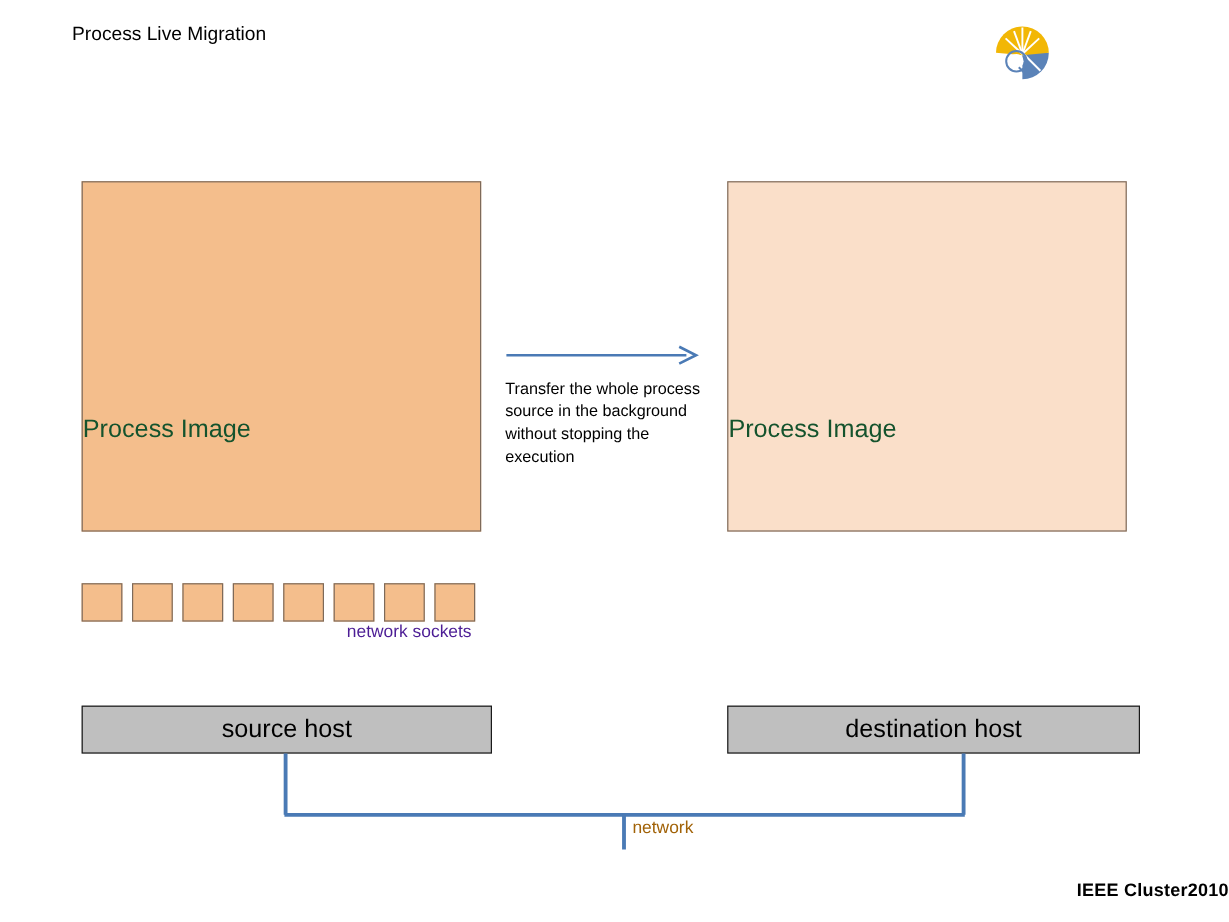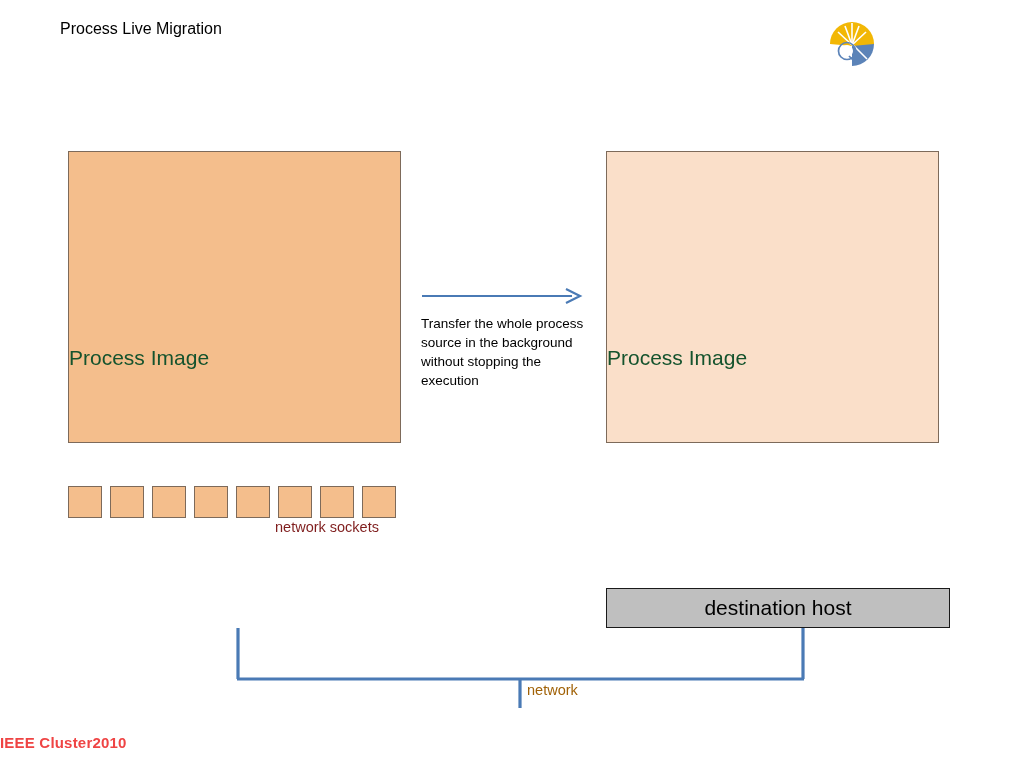--- a/index.html
+++ b/index.html
@@ -131,24 +131,24 @@
     position: absolute;
     top: 0;
     width: 34px;
     height: 32px;
     background: #f4be8c;
     border: 1.5px solid #7d6a5a;
     box-sizing: border-box;
   }
   #sockets-label {
     position: absolute;
-    left: 275px;
+    left: 289px;
     top: 519px;
     font-size: 14.5px;
-    color: #7f1d1d;
+    color: #4c1d95;
     white-space: nowrap;
   }
 
   
   .host-bar {
     position: absolute;
     top: 588px;
     height: 40px;
     background: #bfbfbf;
     border: 1.5px solid #1a1a1a;
@@ -181,24 +181,24 @@
     color: #a16207;
     white-space: nowrap;
   }
 
   
   #footer {
     position: absolute;
     left: 0;
     right: 0;
     top: 734px;
-    text-align: left;
+    text-align: right;
     font-size: 15px;
     font-weight: 700;
-    color: #ef4444;
+    color: #000000;
     letter-spacing: 0.2px;
   }
 </style>
 </head>
 <body>
 
 <div id="slide">
 
   <div id="title-wrap">
     <div>Process Live Migration</div>
@@ -253,20 +253,23 @@
     <div class="socket" style="left:42px"></div>
     <div class="socket" style="left:84px"></div>
     <div class="socket" style="left:126px"></div>
     <div class="socket" style="left:168px"></div>
     <div class="socket" style="left:210px"></div>
     <div class="socket" style="left:252px"></div>
     <div class="socket" style="left:294px"></div>
   </div>
   <div id="sockets-label">network sockets</div>
 
+  <div id="host-bar-source" class="host-bar">
+    <span class="host-label">source host</span>
+  </div>
   <div id="host-bar-dest" class="host-bar">
     <span class="host-label">destination host</span>
   </div>
 
   <div id="network-bus">
     <svg width="585" height="92" viewBox="0 0 585 92" aria-hidden="true">
 
       <line x1="8" y1="4" x2="8" y2="55" stroke="#4a7ab5" stroke-width="3.2"></line>
 
       <line x1="573" y1="4" x2="573" y2="55" stroke="#4a7ab5" stroke-width="3.2"></line>

